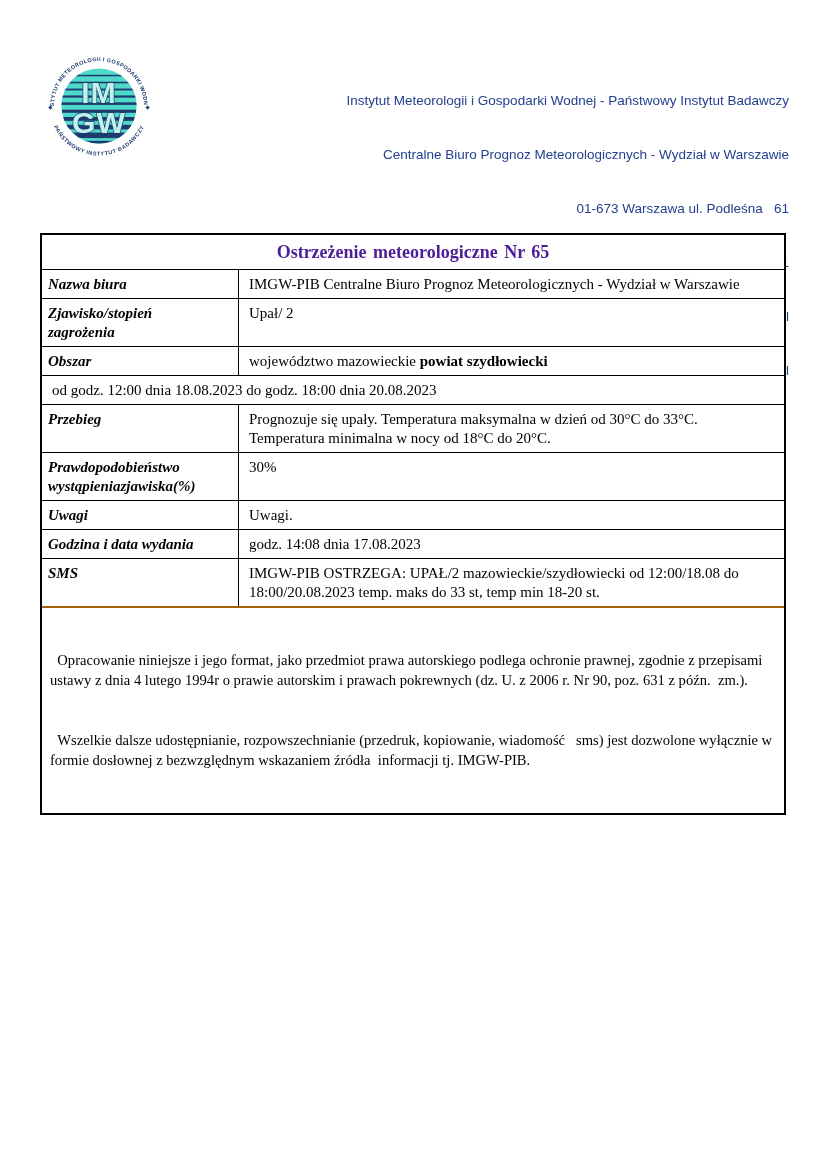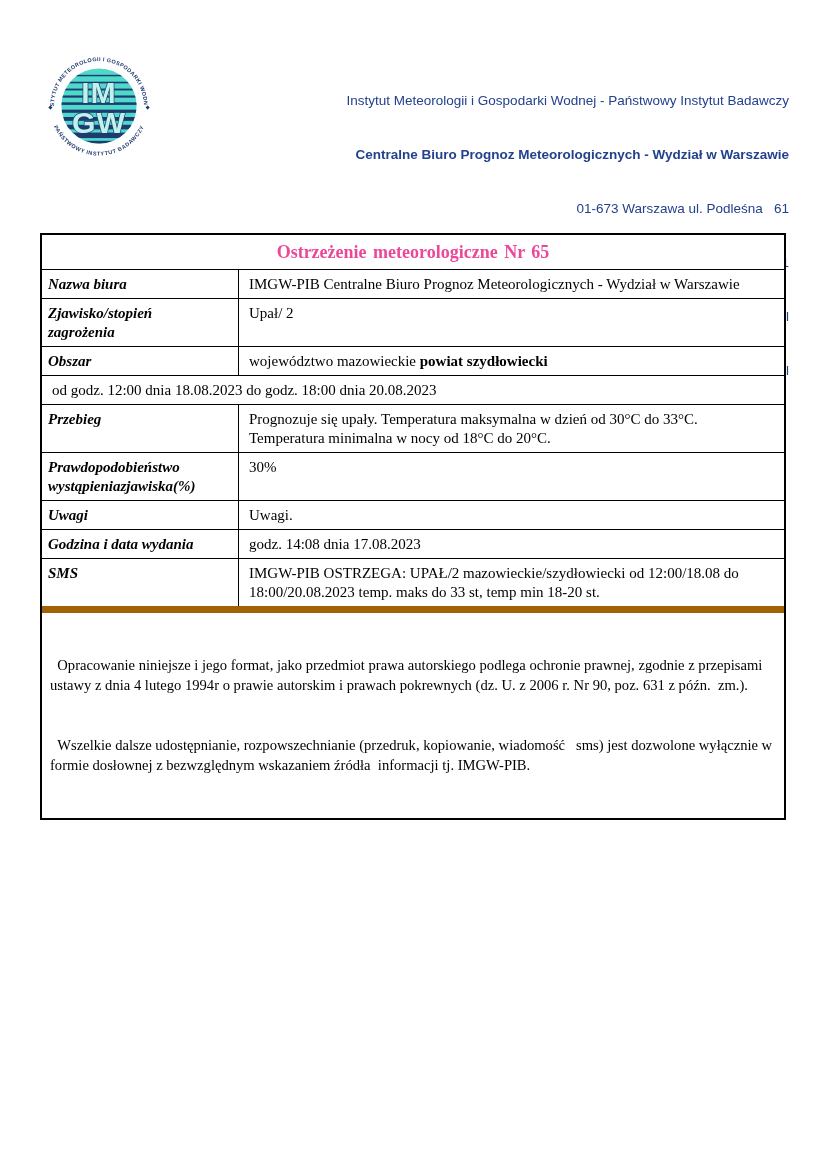--- a/index.html
+++ b/index.html
@@ -20,21 +20,21 @@
   .letterhead {
     position: absolute;
     top: 56px; right: 37px;
     width: 560px;
     text-align: right;
     font-family: "Liberation Sans", sans-serif;
     font-size: 13.5px;
     line-height: 18px;
     white-space: pre;
   }
-  .letterhead .lh-line.bold { font-weight: bold; }
+  .letterhead .lh-line.bold { font-weight: normal; }
 
   
   .warning-box {
     position: absolute;
     left: 40px; top: 233px;
     width: 746px;
     border: 2px solid #000;
     background: #fff;
   }
   .title-row {
@@ -63,21 +63,21 @@
   }
   .tvalue {
     flex: 1 1 auto;
     font-size: 15px;
     line-height: 19px;
     padding: 5px 8px 4px 10px;
     white-space: pre-wrap;
   }
   .tvalue .bold-part { font-weight: bold; }
   .disclaimer {
-    border-top: 7px solid #a16207;
+    border-top: 2px solid #a16207;
     font-size: 14.6px;
     line-height: 20px;
     padding: 2px 8px 3px 8px;
     white-space: pre-wrap;
   }
 </style>
 </head>
 <body>
 
 <div class="logo">
@@ -119,21 +119,21 @@
   <div class="lh-line">Instytut Meteorologii i Gospodarki Wodnej - Państwowy Instytut Badawczy</div>
   <div class="lh-line bold">Centralne Biuro Prognoz Meteorologicznych - Wydział w Warszawie</div>
   <div class="lh-line">01-673 Warszawa ul. Podleśna   61</div>
   <div class="lh-line">tel: 22 5694151, kom. 781774153, fax: 022-5694151</div>
   <div class="lh-line">email: meteo.warszawa@imgw.pl</div>
   <div class="lh-line">www: www.imgw.pl</div>
 </div>
 
 <div class="warning-box">
 
-  <div class="title-row" style="color: #ec4899;">Ostrzeżenie meteorologiczne Nr 65</div>
+  <div class="title-row" style="color: #4c1d95;">Ostrzeżenie meteorologiczne Nr 65</div>
 
   <div class="trow">
     <div class="tlabel">Nazwa biura</div>
     <div class="tvalue">IMGW-PIB Centralne Biuro Prognoz Meteorologicznych - Wydział w Warszawie</div>
   </div>
 
   <div class="trow">
     <div class="tlabel">Zjawisko/stopień zagrożenia</div>
     <div class="tvalue">Upał/ 2</div>
   </div>

